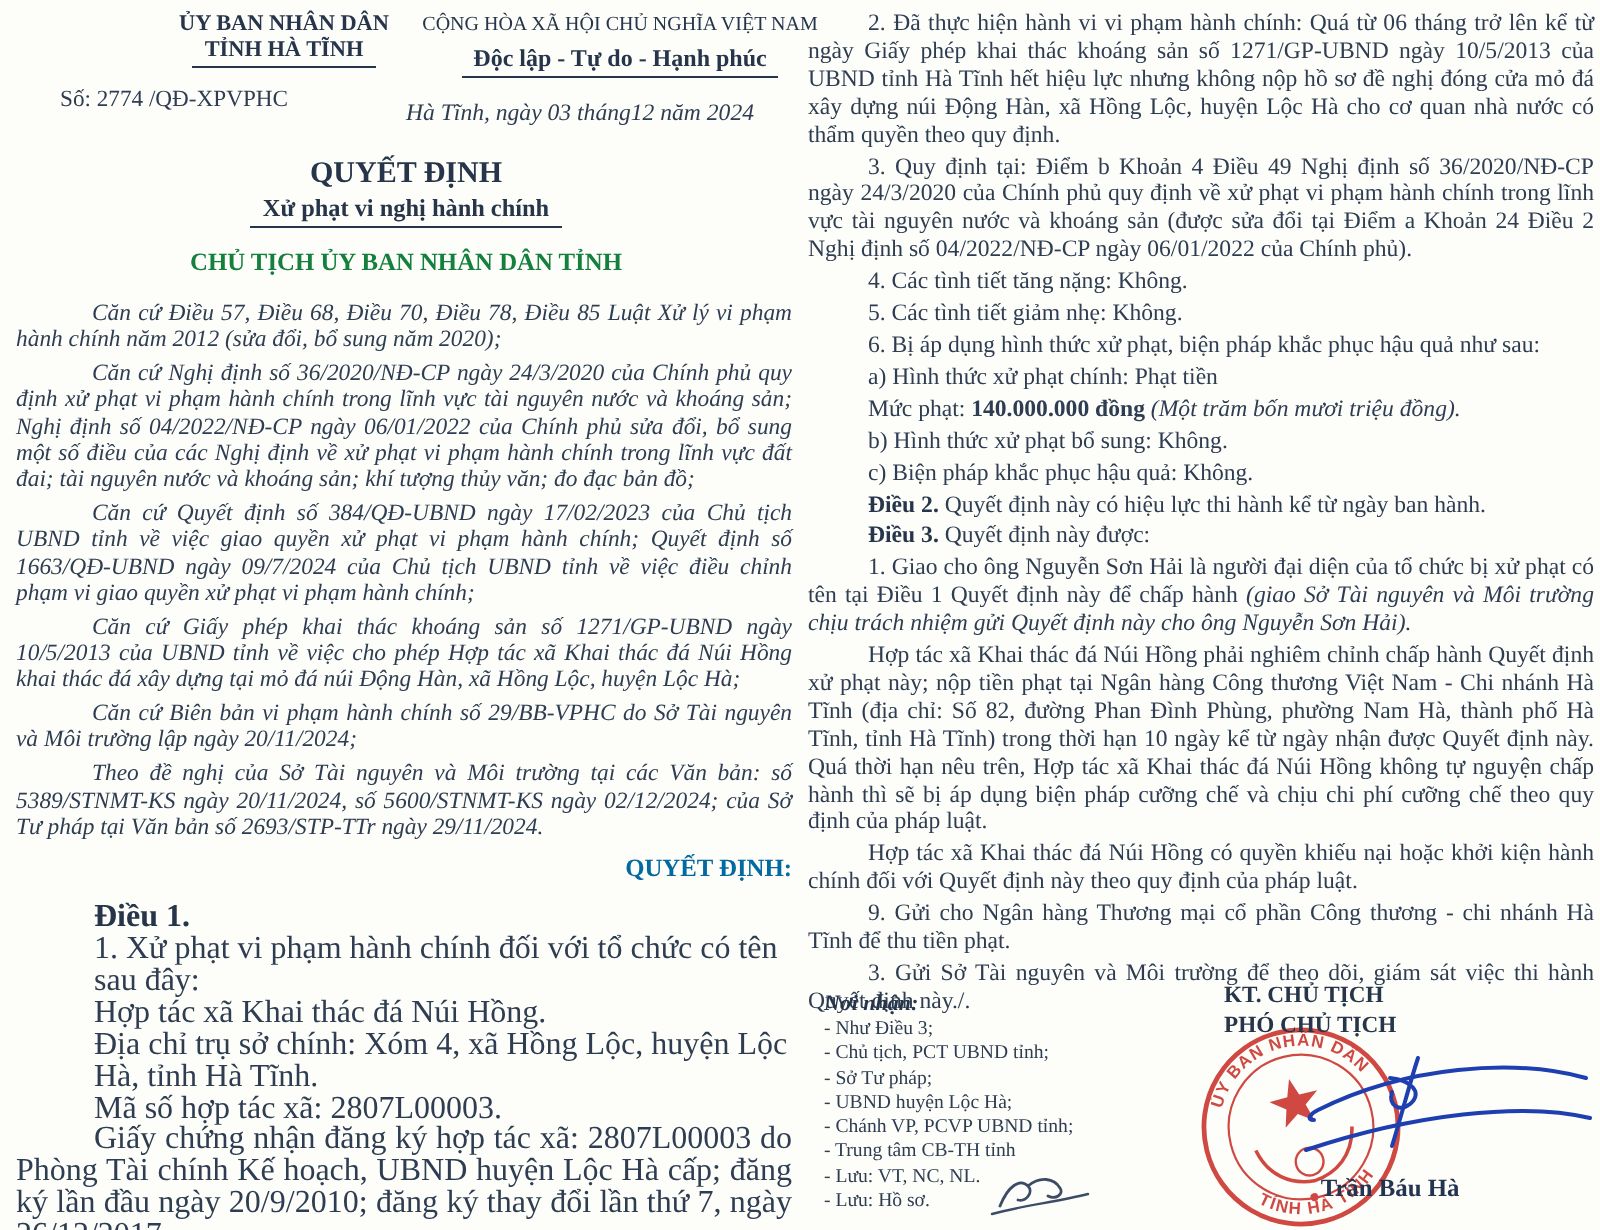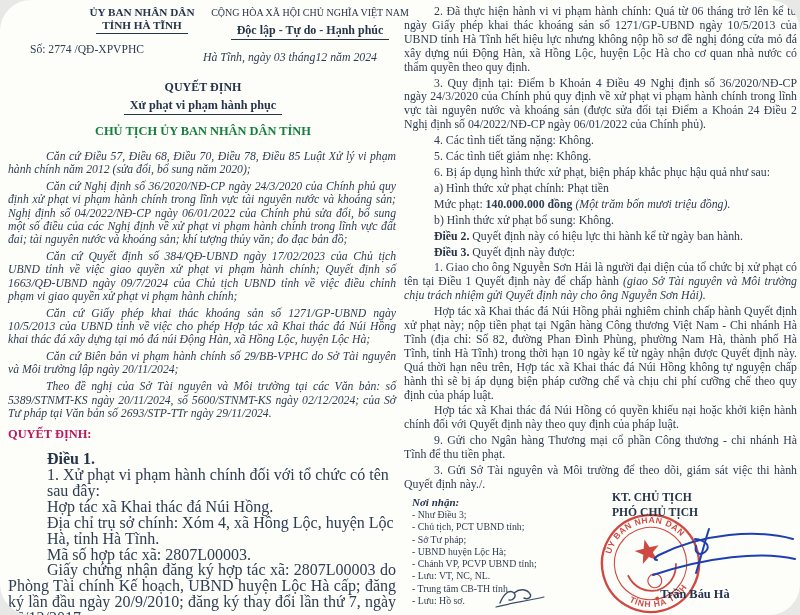--- a/index.html
+++ b/index.html
@@ -1,41 +1,41 @@
 <!DOCTYPE html>
 <html lang="vi"><head>
 <meta charset="utf-8">
 <style>
   html,body{margin:0;padding:0;background:#e8e8e6;}
   .page{
     position:relative;width:800px;height:615px;background:#fdfdfa;
     font-family:"Liberation Serif","DejaVu Serif",serif;color:#2e3d51;
-    overflow:hidden;margin:0 auto;border-radius:31px;
+    overflow:hidden;margin:0 auto;
   }
   .b{font-weight:bold}.i{font-style:italic}
   .underl{display:inline-block;border-bottom:1.2px solid currentColor;padding:0 6px 1px;}
   
   .hdr-left{position:absolute;left:27px;top:6px;width:230px;text-align:center;}
   .org1{font-weight:bold;font-size:11.2px;line-height:13px;color:#26354a;}
   .org2{font-weight:bold;font-size:11.2px;line-height:13px;color:#26354a;}
   .docno{margin-top:9px;font-size:11.6px;text-align:left;padding-left:3px;}
   .hdr-right{position:absolute;left:160px;top:6px;width:300px;text-align:center;}
   .motto1{font-weight:normal;font-size:10px;line-height:13.5px;color:#26354a;}
   .motto2{font-weight:bold;font-size:12px;color:#26354a;}
   .dateline{margin-top:10px;font-style:italic;font-size:11.8px;margin-right:40px;}
   
   .doc-title{position:absolute;left:8px;top:80px;width:390px;text-align:center;}
-  .title-main{font-weight:bold;font-size:12px;line-height:15px;color:#26354a;}
+  .title-main{font-weight:bold;font-size:15px;line-height:15px;color:#26354a;}
   .title-sub{font-weight:bold;font-size:12.2px;color:#26354a;}
   .authority{position:absolute;left:8px;top:124px;width:390px;text-align:center;
     font-weight:bold;font-size:12.4px;color:#15803d;}
   
   .col-left{position:absolute;left:8px;top:150px;width:388px;font-size:11.7px;}
   .lp{font-style:italic;text-align:justify;text-indent:38px;line-height:13.3px;margin:0 0 3.5px 0;}
-  .qd-heading{text-align:left;font-weight:bold;font-size:12.4px;margin:7px 0 9px 0;color:#be185d;}
+  .qd-heading{text-align:right;font-weight:bold;font-size:12.4px;margin:7px 0 9px 0;color:#0369a1;}
   .art{line-height:15.9px;font-size:16px;}
   .art .ind{padding-left:39px;}
   .art .wrapjus{text-indent:39px;text-align:justify;}
   .art-label{font-weight:bold;color:#26354a;}
   
   .col-right{position:absolute;left:404px;top:5px;width:393px;font-size:11.8px;line-height:13.9px;}
   .rp{text-align:justify;text-indent:30px;margin:0 0 2px 0;}
   .rline{padding-left:30px;margin:0 0 2px 0;text-align:left;}
   
   .recipients{position:absolute;left:412px;top:496px;width:180px;}
@@ -61,21 +61,21 @@
   </div>
 
   <div class="hdr-right">
     <div class="motto1">CỘNG HÒA XÃ HỘI CHỦ NGHĨA VIỆT NAM</div>
     <div><span class="motto2 underl">Độc lập - Tự do - Hạnh phúc</span></div>
     <div class="dateline">Hà Tĩnh, ngày  03 tháng12   năm 2024</div>
   </div>
 
   <div class="doc-title">
     <div class="title-main">QUYẾT ĐỊNH</div>
-    <div><span class="title-sub underl">Xử phạt vi phạm hành phục</span></div>
+    <div><span class="title-sub underl">Xử phạt vi nghị hành chính</span></div>
   </div>
   <div class="authority">CHỦ TỊCH ỦY BAN NHÂN DÂN TỈNH</div>
 
   <div class="col-left">
     <p class="lp">Căn cứ Điều 57, Điều 68, Điều 70, Điều 78, Điều 85 Luật Xử lý vi phạm hành chính năm 2012 (sửa đổi, bổ sung năm 2020);</p>
     <p class="lp">Căn cứ Nghị định số 36/2020/NĐ-CP ngày 24/3/2020 của Chính phủ quy định xử phạt vi phạm hành chính trong lĩnh vực tài nguyên nước và khoáng sản; Nghị định số 04/2022/NĐ-CP ngày 06/01/2022 của Chính phủ sửa đổi, bổ sung một số điều của các Nghị định về xử phạt vi phạm hành chính trong lĩnh vực đất đai; tài nguyên nước và khoáng sản; khí tượng thủy văn; đo đạc bản đồ;</p>
     <p class="lp">Căn cứ Quyết định số 384/QĐ-UBND ngày 17/02/2023 của Chủ tịch UBND tỉnh về việc giao quyền xử phạt vi phạm hành chính; Quyết định số 1663/QĐ-UBND ngày 09/7/2024 của Chủ tịch UBND tỉnh về việc điều chỉnh phạm vi giao quyền xử phạt vi phạm hành chính;</p>
     <p class="lp">Căn cứ Giấy phép khai thác khoáng sản số 1271/GP-UBND ngày 10/5/2013 của UBND tỉnh về việc cho phép Hợp tác xã Khai thác đá Núi Hồng khai thác đá xây dựng tại mỏ đá núi Động Hàn, xã Hồng Lộc, huyện Lộc Hà;</p>
     <p class="lp">Căn cứ Biên bản vi phạm hành chính số 29/BB-VPHC do Sở Tài nguyên và Môi trường lập ngày 20/11/2024;</p>
     <p class="lp">Theo đề nghị của Sở Tài nguyên và Môi trường tại các Văn bản: số 5389/STNMT-KS ngày 20/11/2024, số 5600/STNMT-KS ngày 02/12/2024; của Sở Tư pháp tại Văn bản số 2693/STP-TTr ngày 29/11/2024.</p>
@@ -96,38 +96,39 @@
 
   <div class="col-right">
     <p class="rp">2. Đã thực hiện hành vi vi phạm hành chính: Quá từ 06 tháng trở lên kể từ ngày Giấy phép khai thác khoáng sản số 1271/GP-UBND ngày 10/5/2013 của UBND tỉnh Hà Tĩnh hết hiệu lực nhưng không nộp hồ sơ đề nghị đóng cửa mỏ đá xây dựng núi Động Hàn, xã Hồng Lộc, huyện Lộc Hà cho cơ quan nhà nước có thẩm quyền theo quy định.</p>
     <p class="rp">3. Quy định tại: Điểm b Khoản 4 Điều 49 Nghị định số 36/2020/NĐ-CP ngày 24/3/2020 của Chính phủ quy định về xử phạt vi phạm hành chính trong lĩnh vực tài nguyên nước và khoáng sản (được sửa đổi tại Điểm a Khoản 24 Điều 2 Nghị định số 04/2022/NĐ-CP ngày 06/01/2022 của Chính phủ).</p>
     <div class="rline">4. Các tình tiết tăng nặng: Không.</div>
     <div class="rline">5. Các tình tiết giảm nhẹ: Không.</div>
     <div class="rline">6. Bị áp dụng hình thức xử phạt, biện pháp khắc phục hậu quả như sau:</div>
     <div class="rline">a) Hình thức xử phạt chính: Phạt tiền</div>
     <div class="rline"><span>Mức phạt: </span><span class="b">140.000.000 đồng</span><span class="i"> (Một trăm bốn mươi triệu đồng).</span></div>
     <div class="rline">b) Hình thức xử phạt bổ sung: Không.</div>
+    <div class="rline">c) Biện pháp khắc phục hậu quả: Không.</div>
     <div class="rline"><span class="art-label">Điều 2.</span><span> Quyết định này có hiệu lực thi hành kể từ ngày ban hành.</span></div>
     <div class="rline"><span class="art-label">Điều 3.</span><span> Quyết định này được:</span></div>
     <p class="rp"><span>1. Giao cho ông Nguyễn Sơn Hải là người đại diện của tổ chức bị xử phạt có tên tại Điều 1 Quyết định này để chấp hành </span><span class="i">(giao Sở Tài nguyên và Môi trường chịu trách nhiệm gửi Quyết định này cho ông Nguyễn Sơn Hải).</span></p>
     <p class="rp">Hợp tác xã Khai thác đá Núi Hồng phải nghiêm chỉnh chấp hành Quyết định xử phạt này; nộp tiền phạt tại Ngân hàng Công thương Việt Nam - Chi nhánh Hà Tĩnh (địa chỉ: Số 82, đường Phan Đình Phùng, phường Nam Hà, thành phố Hà Tĩnh, tỉnh Hà Tĩnh) trong thời hạn 10 ngày kể từ ngày nhận được Quyết định này. Quá thời hạn nêu trên, Hợp tác xã Khai thác đá Núi Hồng không tự nguyện chấp hành thì sẽ bị áp dụng biện pháp cưỡng chế và chịu chi phí cưỡng chế theo quy định của pháp luật.</p>
     <p class="rp">Hợp tác xã Khai thác đá Núi Hồng có quyền khiếu nại hoặc khởi kiện hành chính đối với Quyết định này theo quy định của pháp luật.</p>
     <p class="rp">9. Gửi cho Ngân hàng Thương mại cổ phần Công thương - chi nhánh Hà Tĩnh để thu tiền phạt.</p>
     <p class="rp">3. Gửi Sở Tài nguyên và Môi trường để theo dõi, giám sát việc thi hành Quyết định này./.</p>
   </div>
 
   <div class="recipients">
     <div class="recip-label">Nơi nhận:</div>
     <div class="recip-item">- Như Điều 3;</div>
     <div class="recip-item">- Chủ tịch, PCT UBND tỉnh;</div>
     <div class="recip-item">- Sở Tư pháp;</div>
     <div class="recip-item">- UBND huyện Lộc Hà;</div>
     <div class="recip-item">- Chánh VP, PCVP UBND tỉnh;</div>
+    <div class="recip-item">- Trung tâm CB-TH tỉnh</div>
     <div class="recip-item">- Lưu: VT, NC, NL.</div>
-    <div class="recip-item">- Trung tâm CB-TH tỉnh</div>
     <div class="recip-item">- Lưu: Hồ sơ.</div>
   </div>
 
   <svg class="initial-sig" viewBox="0 0 52 26">
     <path d="M6,18 C10,8 16,4 20,8 C23,11 19,16 15,15 M20,8 C26,3 33,4 36,9 C38,12 34,15 30,13" fill="none" stroke="#3c4b66" stroke-width="1.4" stroke-linecap="round"></path>
     <path d="M2,22 C16,18 34,16 50,12" fill="none" stroke="#3c4b66" stroke-width="1.2" stroke-linecap="round"></path>
   </svg>
 
   <div class="sig-title">
     <div>KT. CHỦ TỊCH</div>

